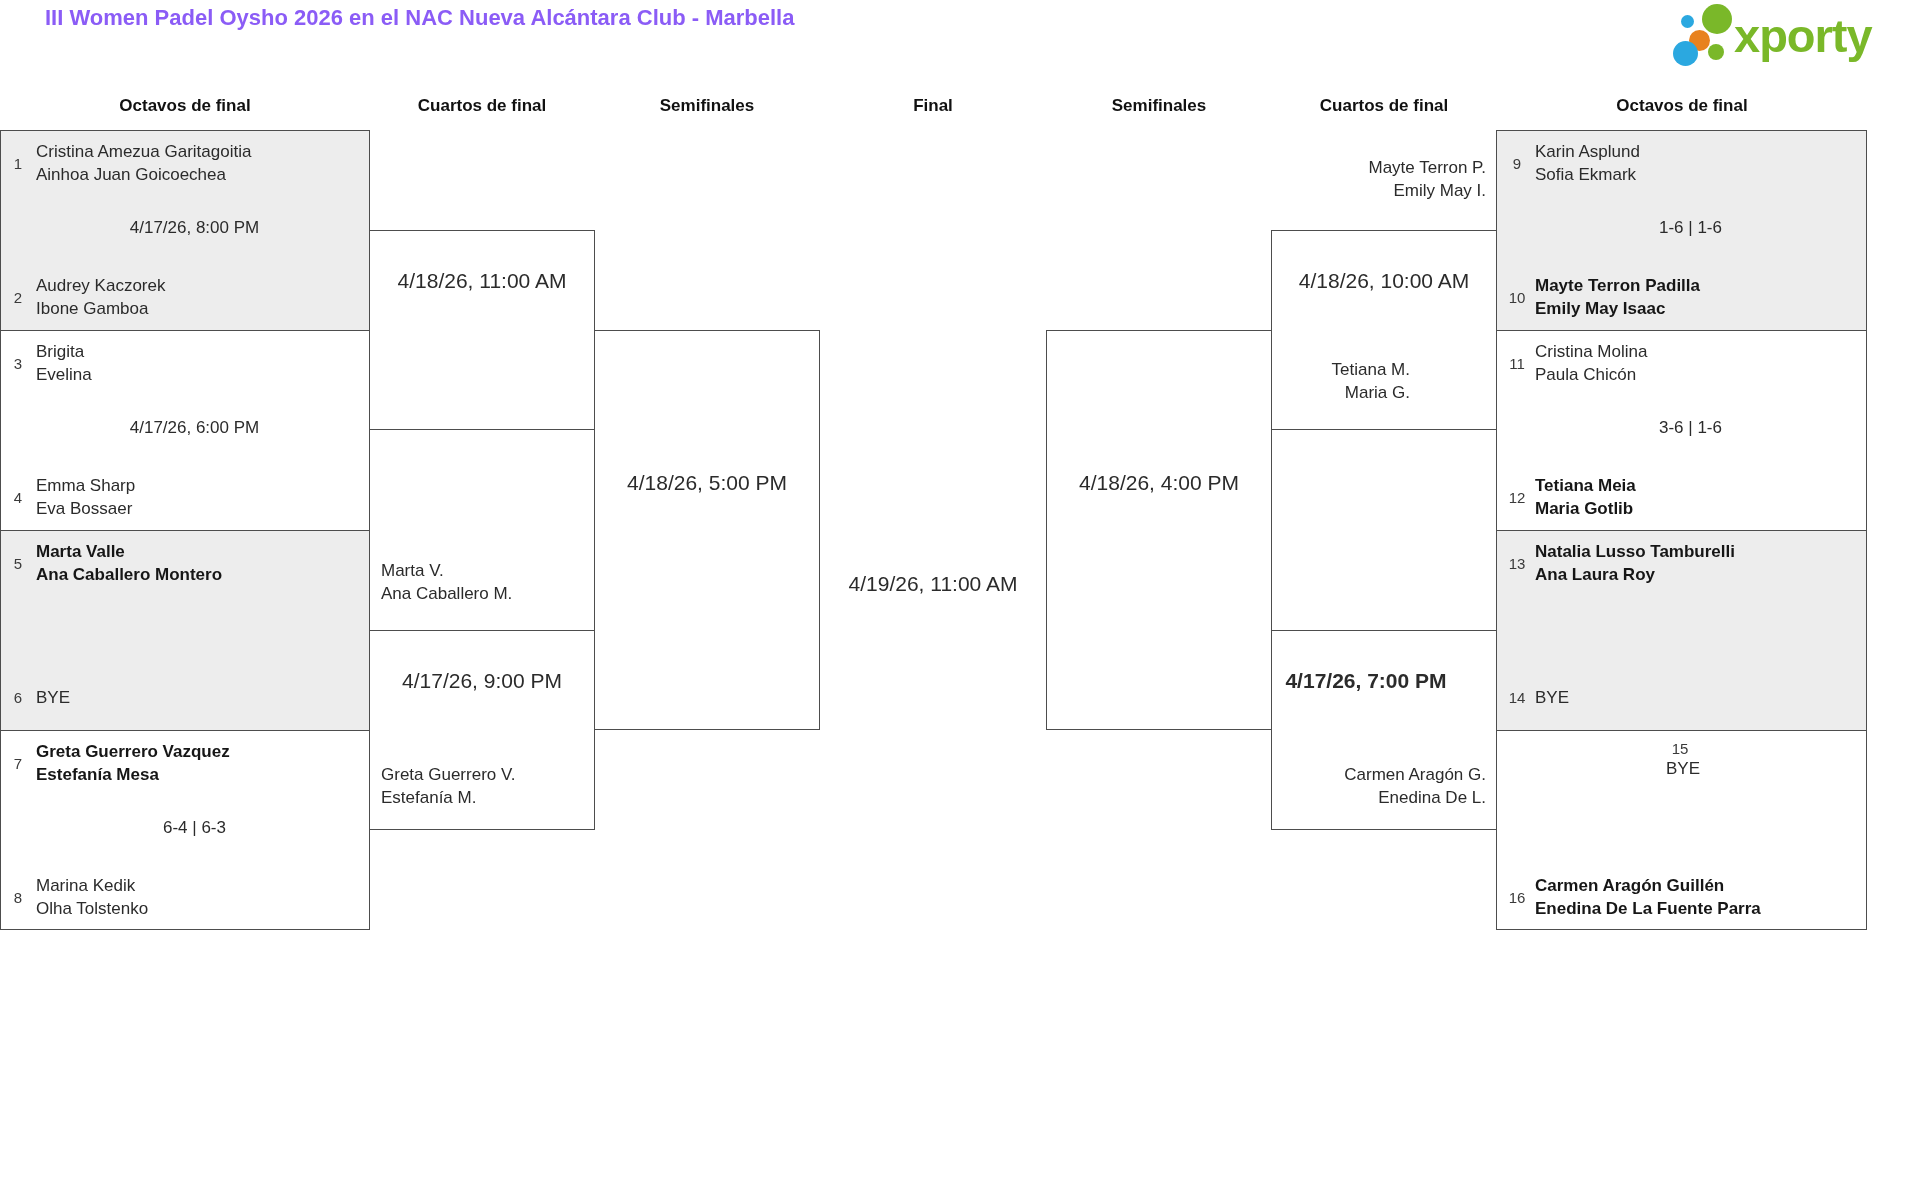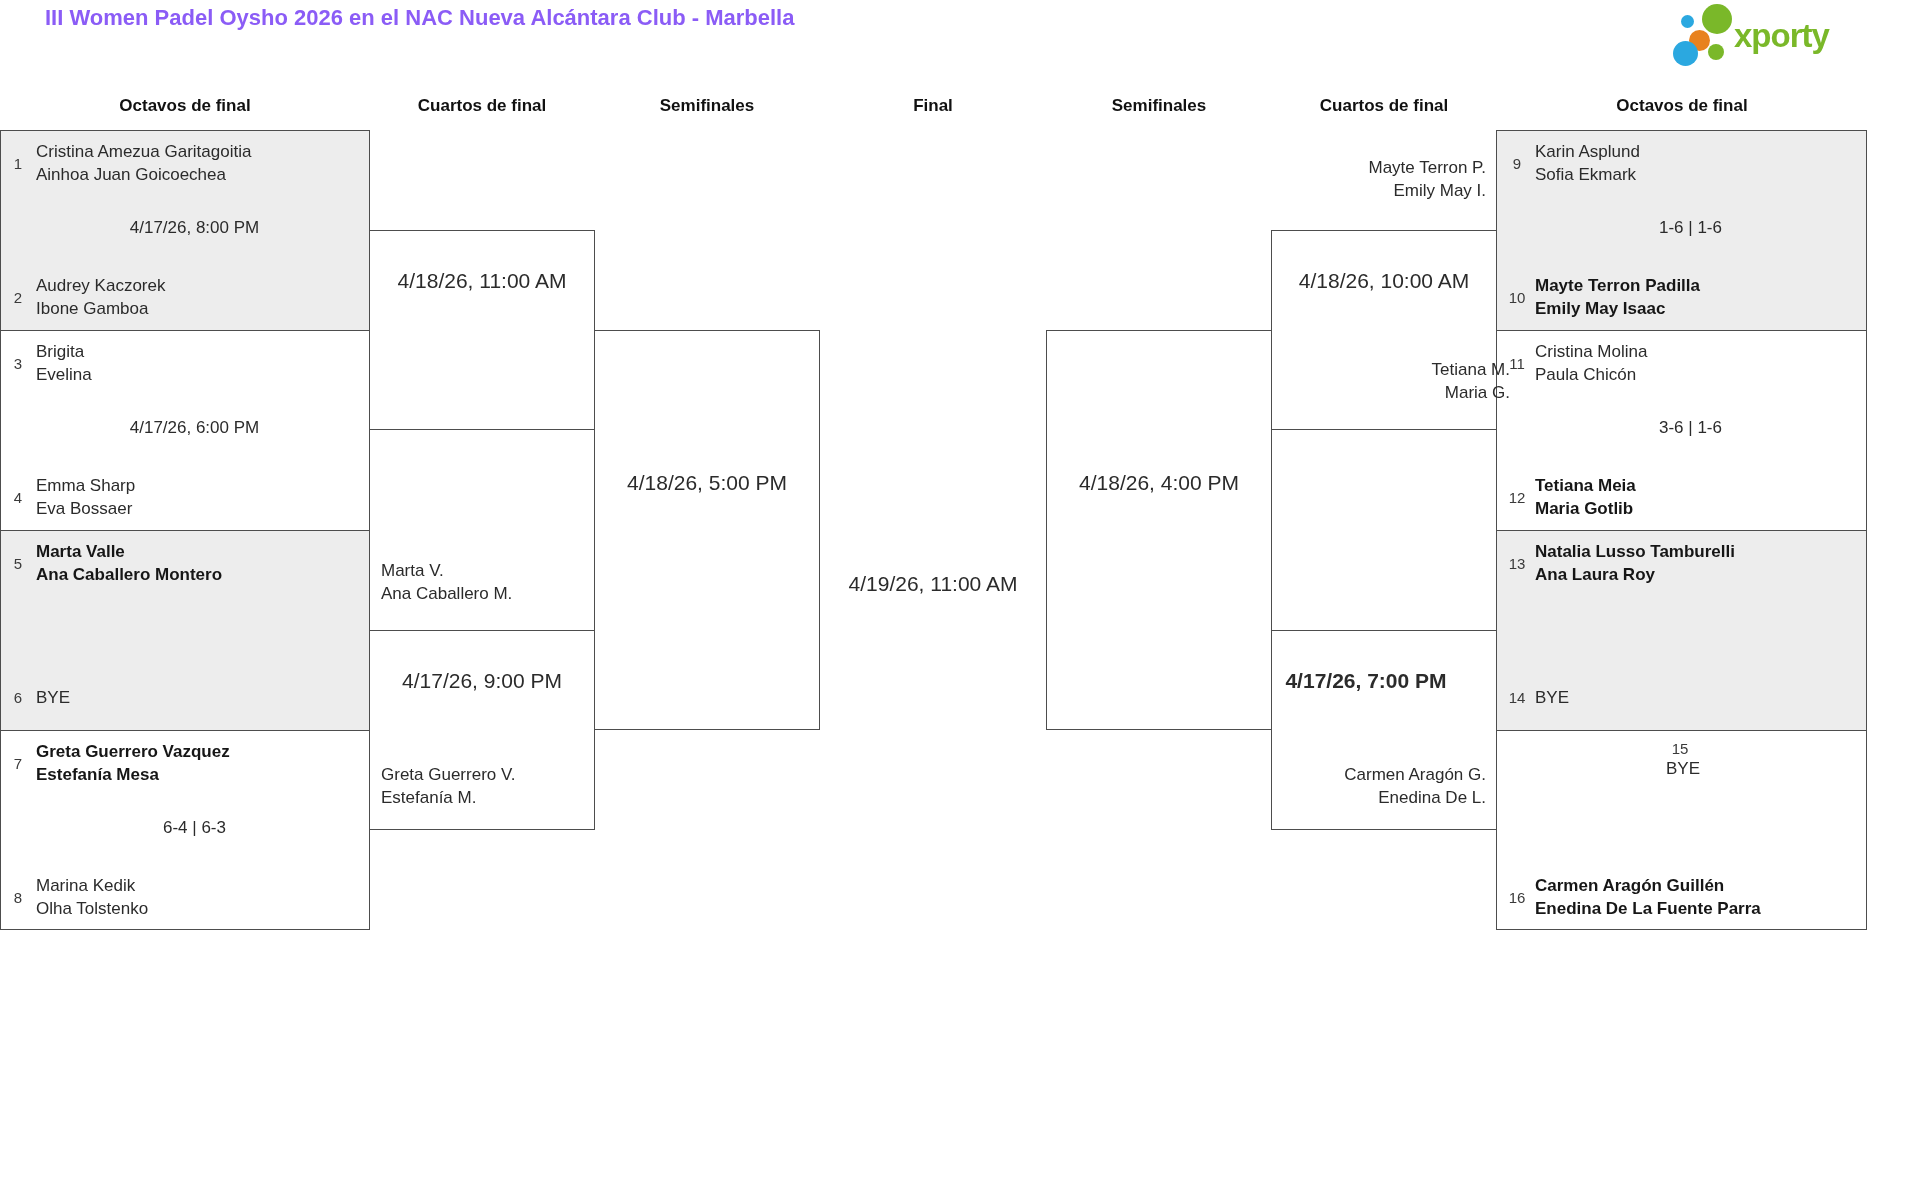--- a/index.html
+++ b/index.html
@@ -4,21 +4,21 @@
 <style>
   html,body{margin:0;padding:0;background:#fff;}
   #stage{
     position:relative;width:1920px;height:1199px;background:#ffffff;
     font-family:"Liberation Sans","DejaVu Sans",sans-serif;color:#2b2b2b;overflow:hidden;
   }
   .title{position:absolute;left:6px;top:4px;font-size:22px;line-height:28px;font-weight:700;color:#8b5cf6;margin-left:39px;}
   
   .logo{position:absolute;left:1672px;top:4px;width:235px;height:66px;}
   .logo .dot{position:absolute;border-radius:50%;}
-  .logo .word{position:absolute;left:62px;top:4px;font-size:33px;line-height:56px;font-weight:700;color:#7ab829;letter-spacing:-1px;}
+  .logo .word{position:absolute;left:62px;top:4px;font-size:47px;line-height:56px;font-weight:700;color:#7ab829;letter-spacing:-1px;}
   
   .round-header{position:absolute;top:96px;width:200px;text-align:center;font-size:17px;font-weight:600;color:#111;}
   
   .bx{position:absolute;border:1px solid #4d4d4d;box-sizing:border-box;}
   .cell{position:absolute;left:0;width:100%;box-sizing:border-box;}
   .cell.sep{border-bottom:1px solid #4d4d4d;}
   .cell.shade{background:#ededed;}
   
   .team-row{position:absolute;height:46px;width:350px;display:flex;align-items:center;}
   .seed{width:24px;flex-shrink:0;text-align:center;font-size:15px;color:#3a3a3a;}
@@ -213,21 +213,21 @@
       <div>Ana Caballero M.</div>
   </div>
   <div class="qf-team" style="left:381px;top:763px;">
     <div>Greta Guerrero V.</div>
       <div>Estefanía M.</div>
   </div>
   <div class="qf-team right" style="left:1272px;top:156px;">
     <div>Mayte Terron P.</div>
       <div>Emily May I.</div>
   </div>
-  <div class="qf-team right" style="left:1296px;top:358px;">
+  <div class="qf-team right" style="left:1196px;top:358px;">
     <div>Tetiana M.</div>
       <div>Maria G.</div>
   </div>
   <div class="qf-team right" style="left:1272px;top:763px;">
     <div>Carmen Aragón G.</div>
       <div>Enedina De L.</div>
   </div>
 
 </div>
 

